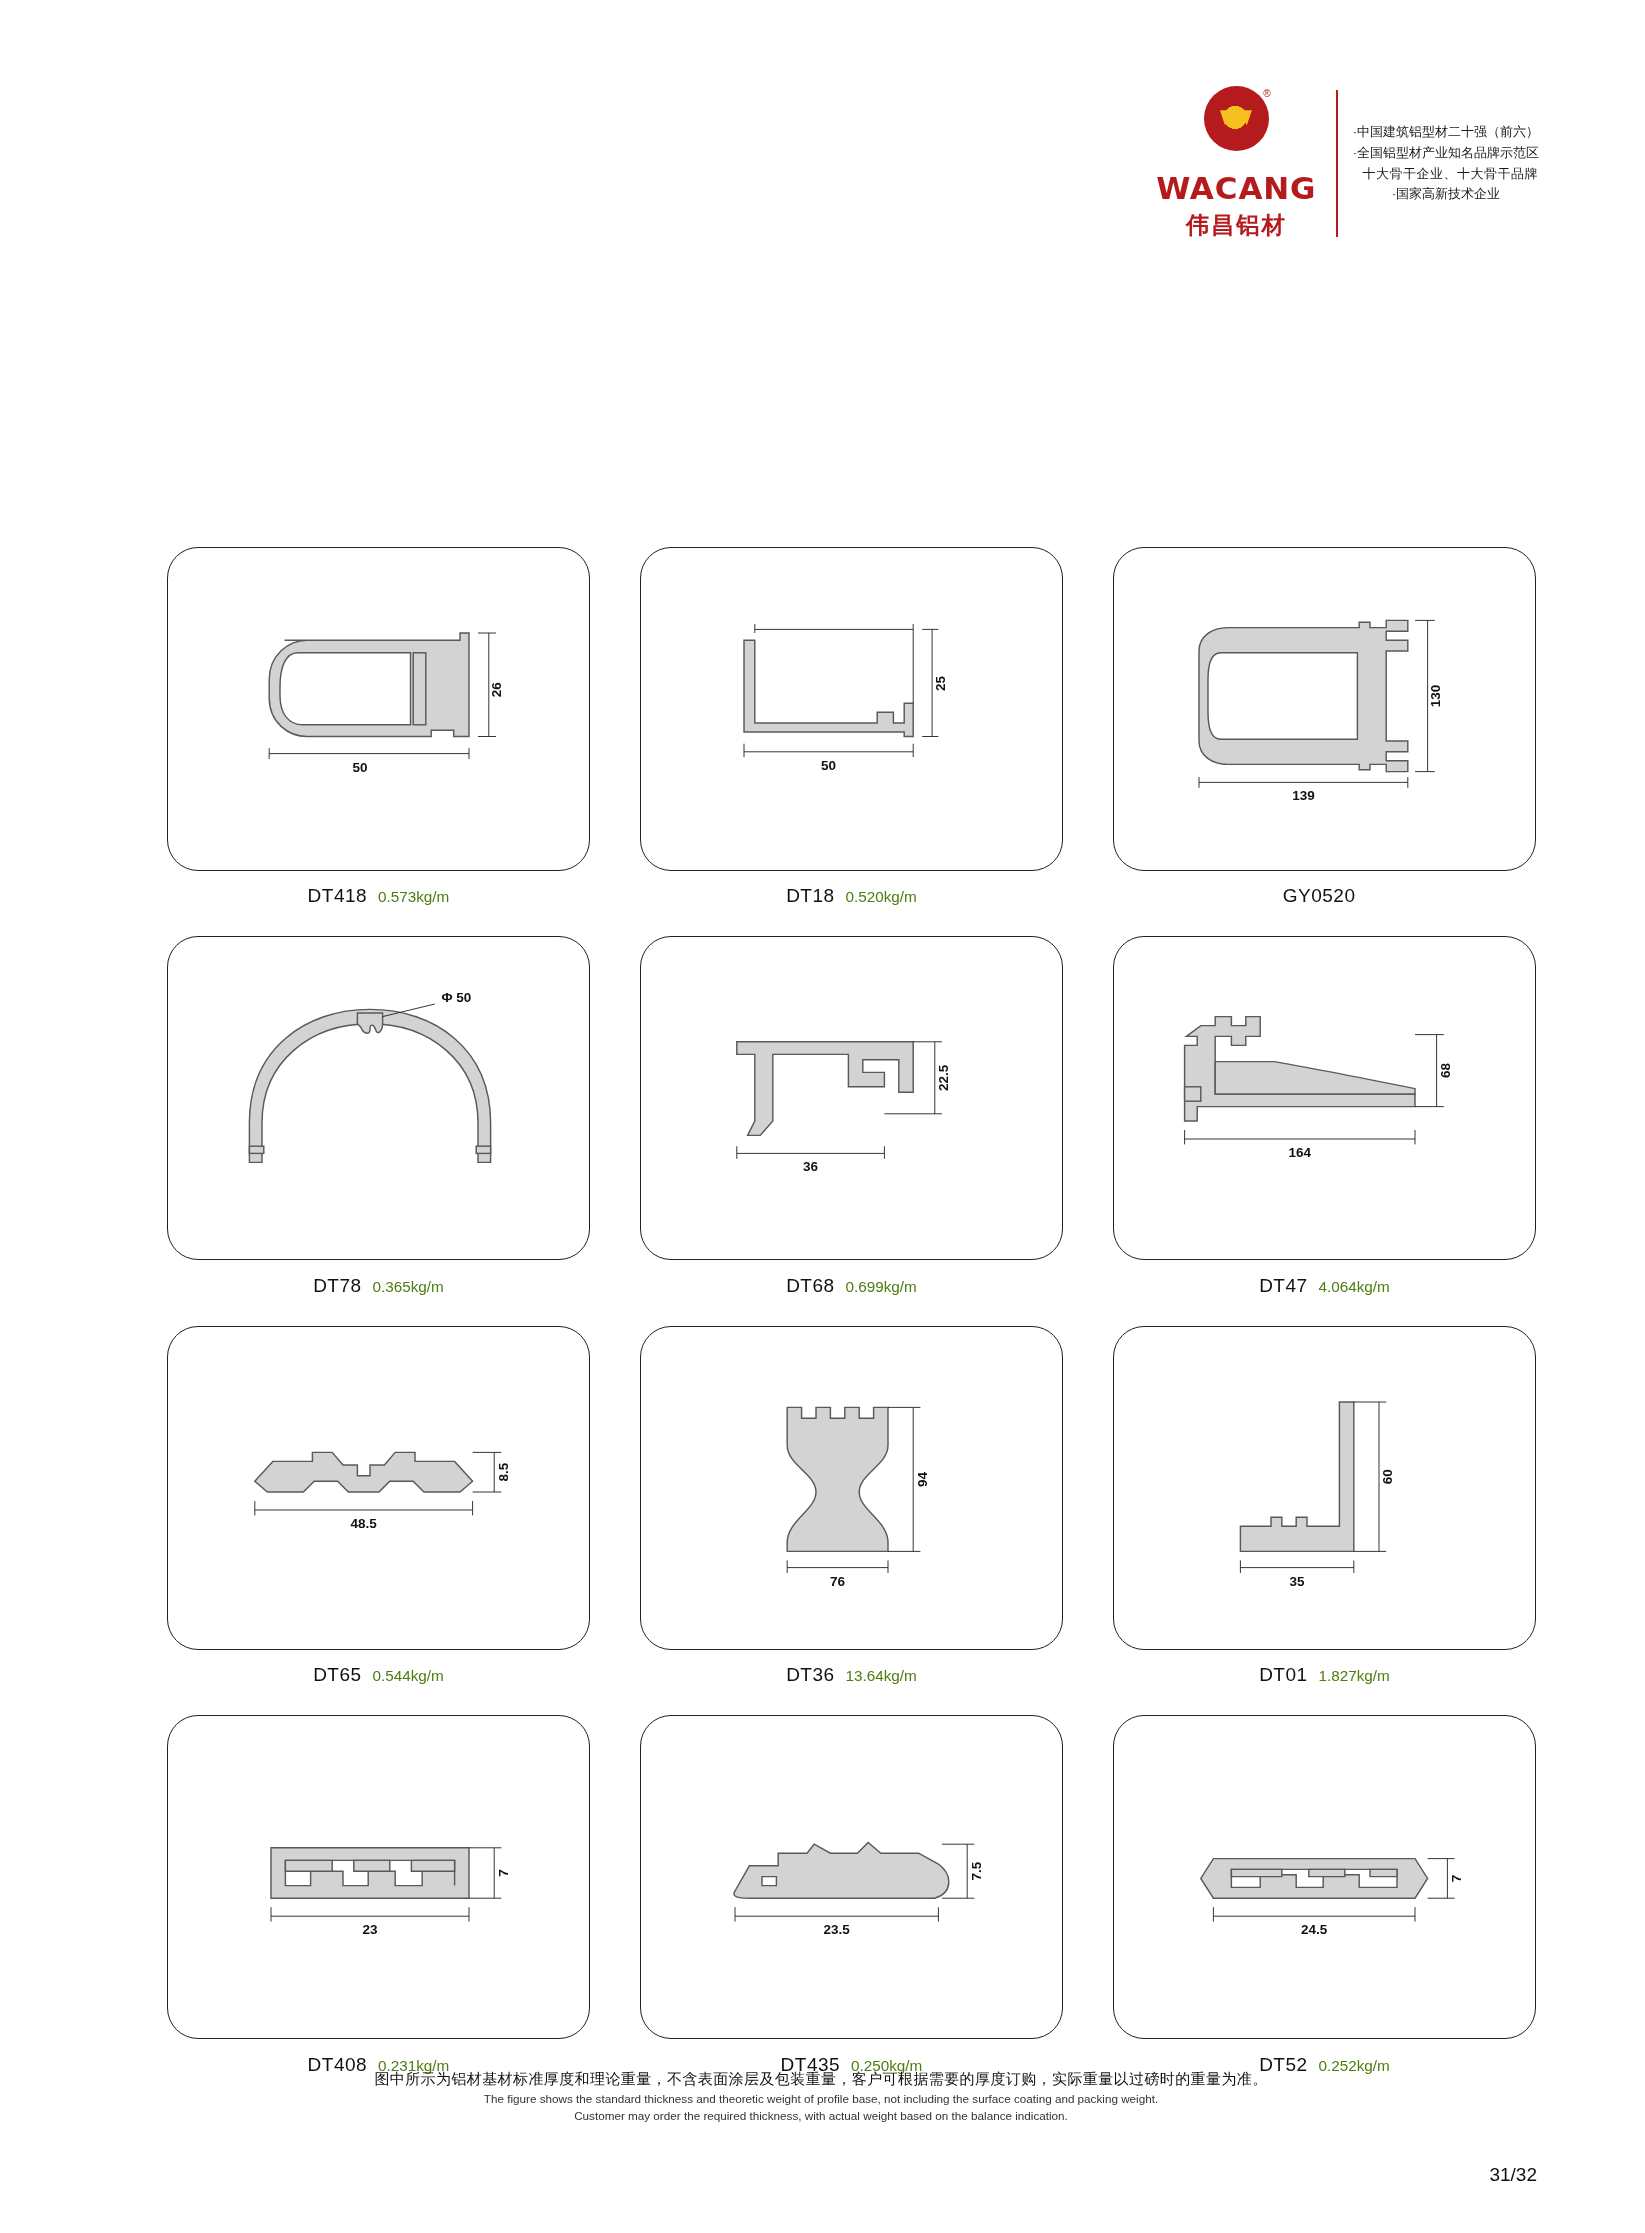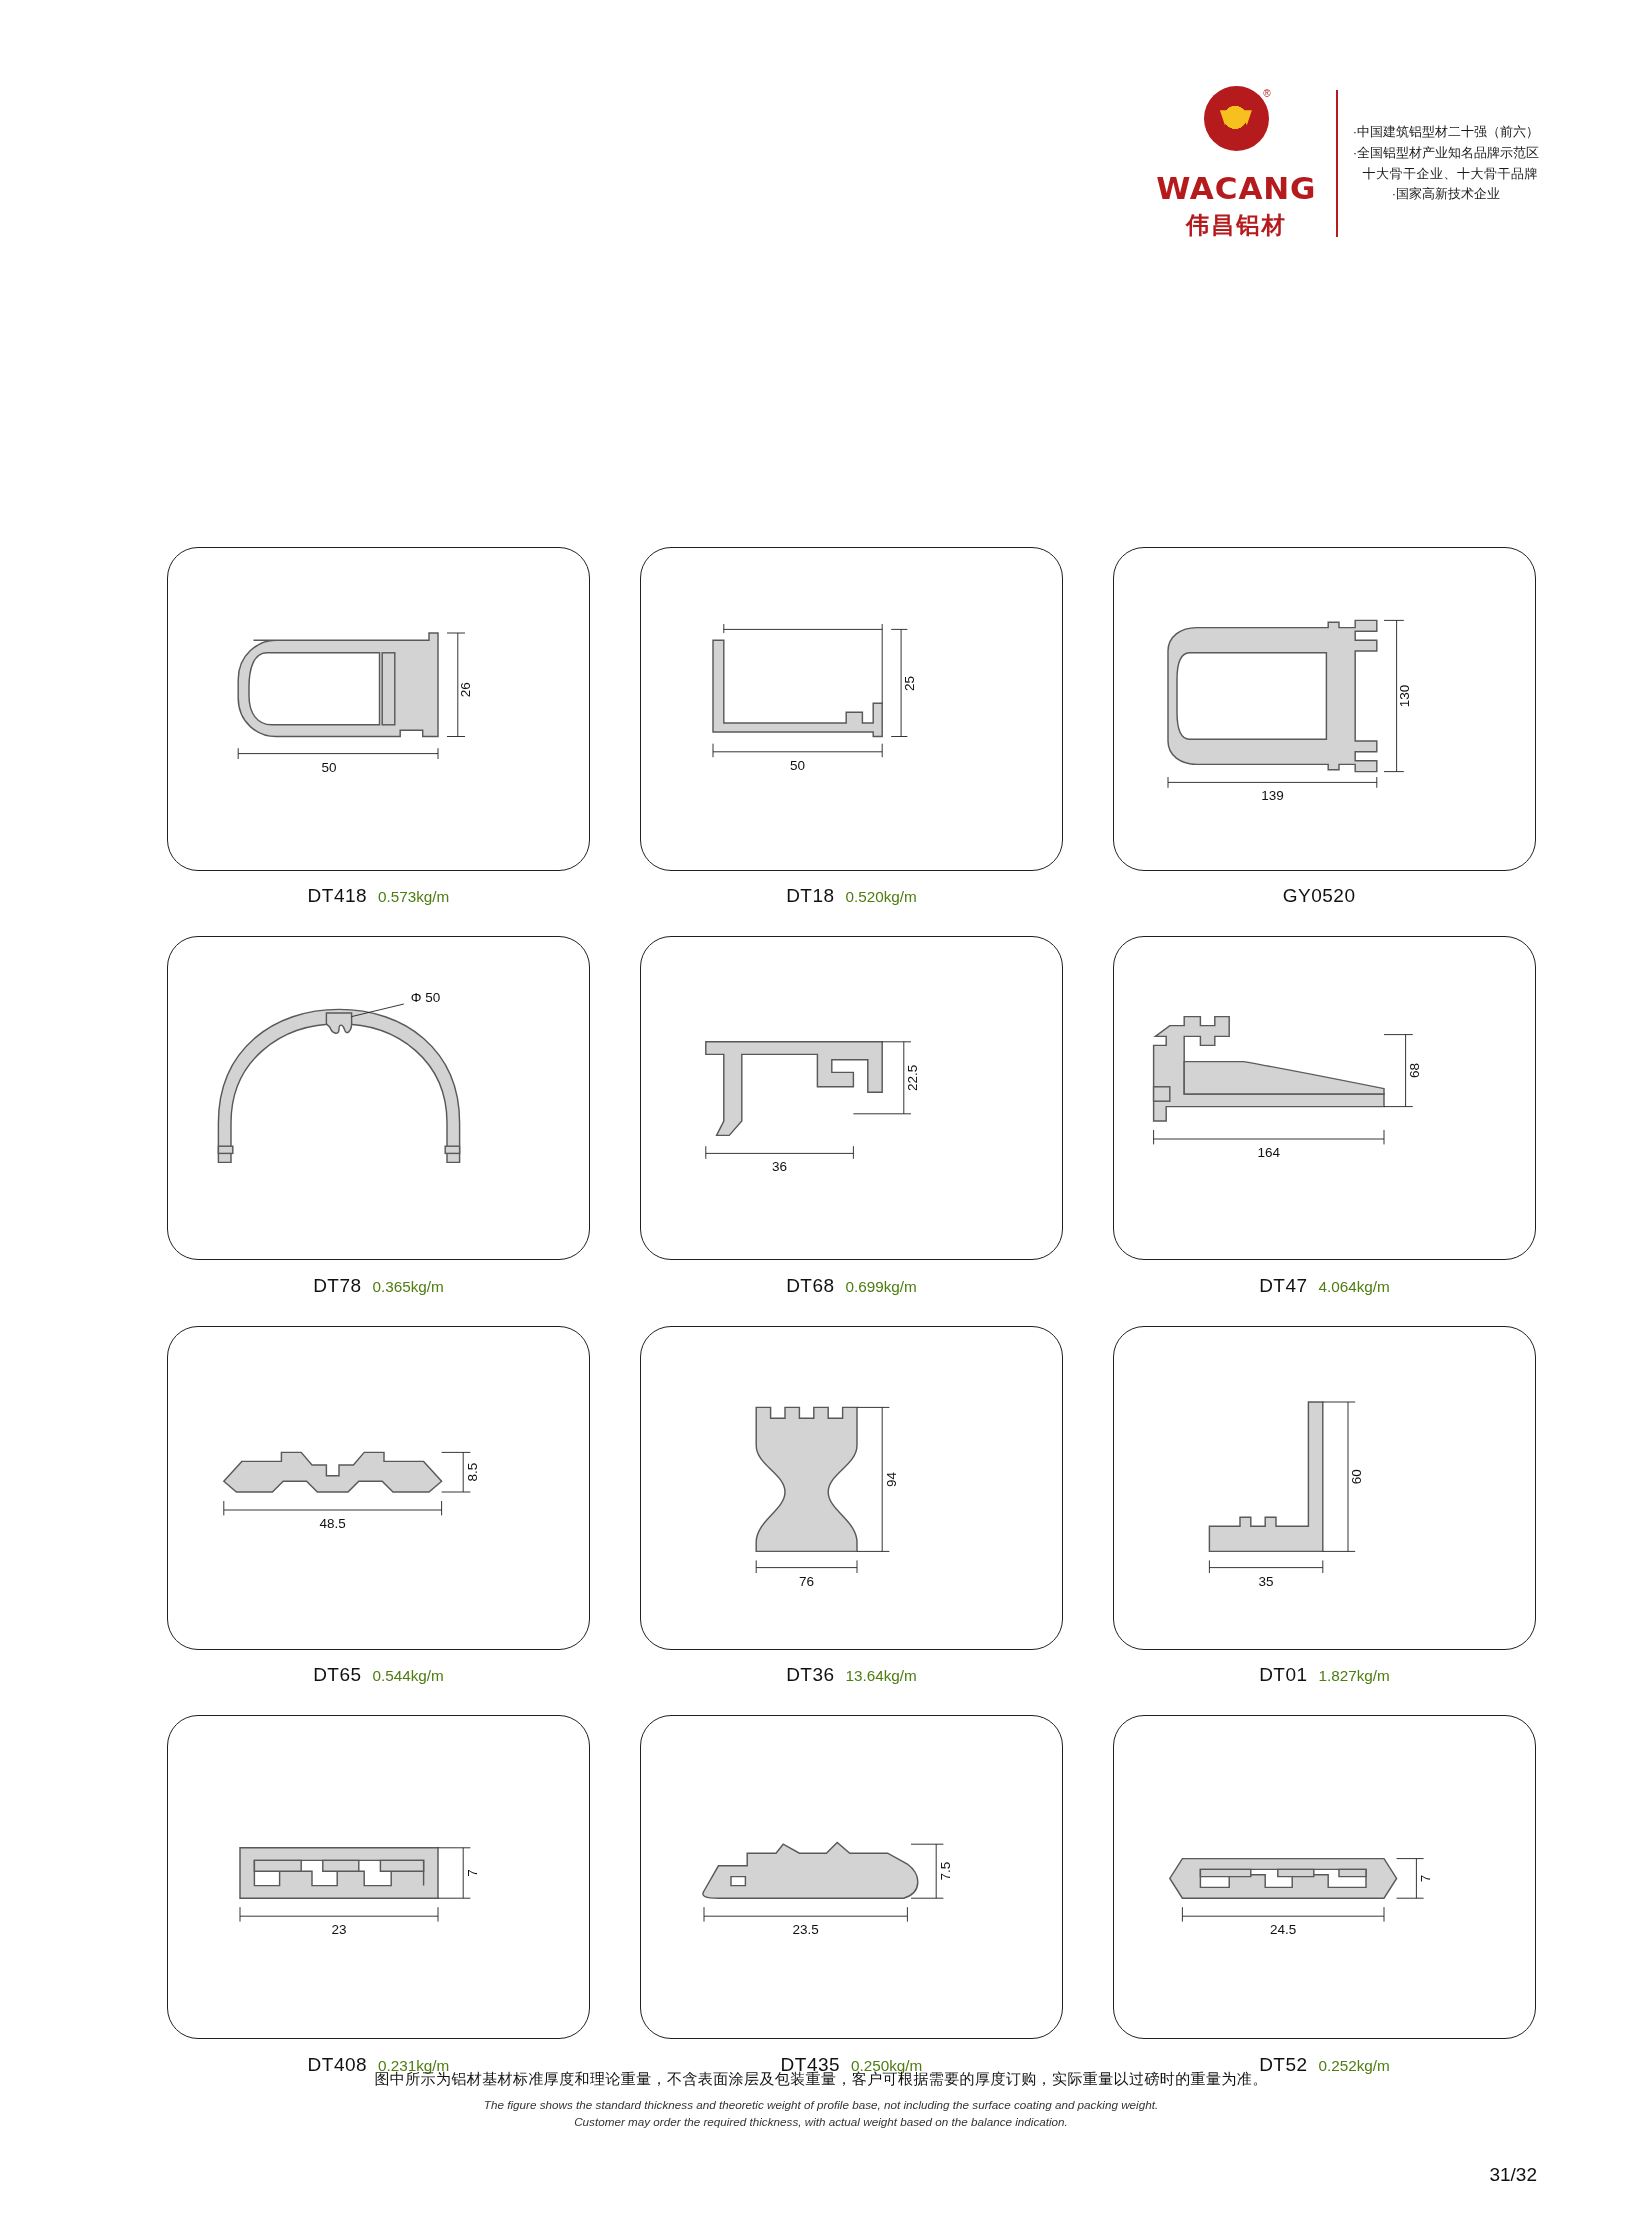--- a/index.html
+++ b/index.html
@@ -123,22 +123,23 @@
     align-items: center;
   }
   .card {
     width: 423px;
     height: 324px;
     border: 1.8px solid #231f20;
     border-radius: 31px;
     box-sizing: border-box;
     display: flex;
     align-items: center;
-    justify-content: flex-start;
+    justify-content: center;
     background: #ffffff;
+    font-weight: bold;
   }
   .card svg {
     display: block;
   }
   .caption {
     margin-top: 14.4px;
     display: flex;
     align-items: baseline;
     gap: 10.8px;
     white-space: nowrap;
@@ -160,25 +161,24 @@
     right: 3px;
     top: 2070px;
     text-align: center;
   }
   .footer .cn {
     font-size: 15px;
     color: #111;
     letter-spacing: 0.4px;
   }
   .footer .en {
-    margin-top: 8px;
+    margin-top: 2px;
     font-size: 11.7px;
     color: #333;
     line-height: 1.45;
-    font-style: italic;
   }
   .page-num {
     position: absolute;
     right: 108px;
     top: 2164px;
     font-size: 19px;
     color: #111;
   }
 
   

